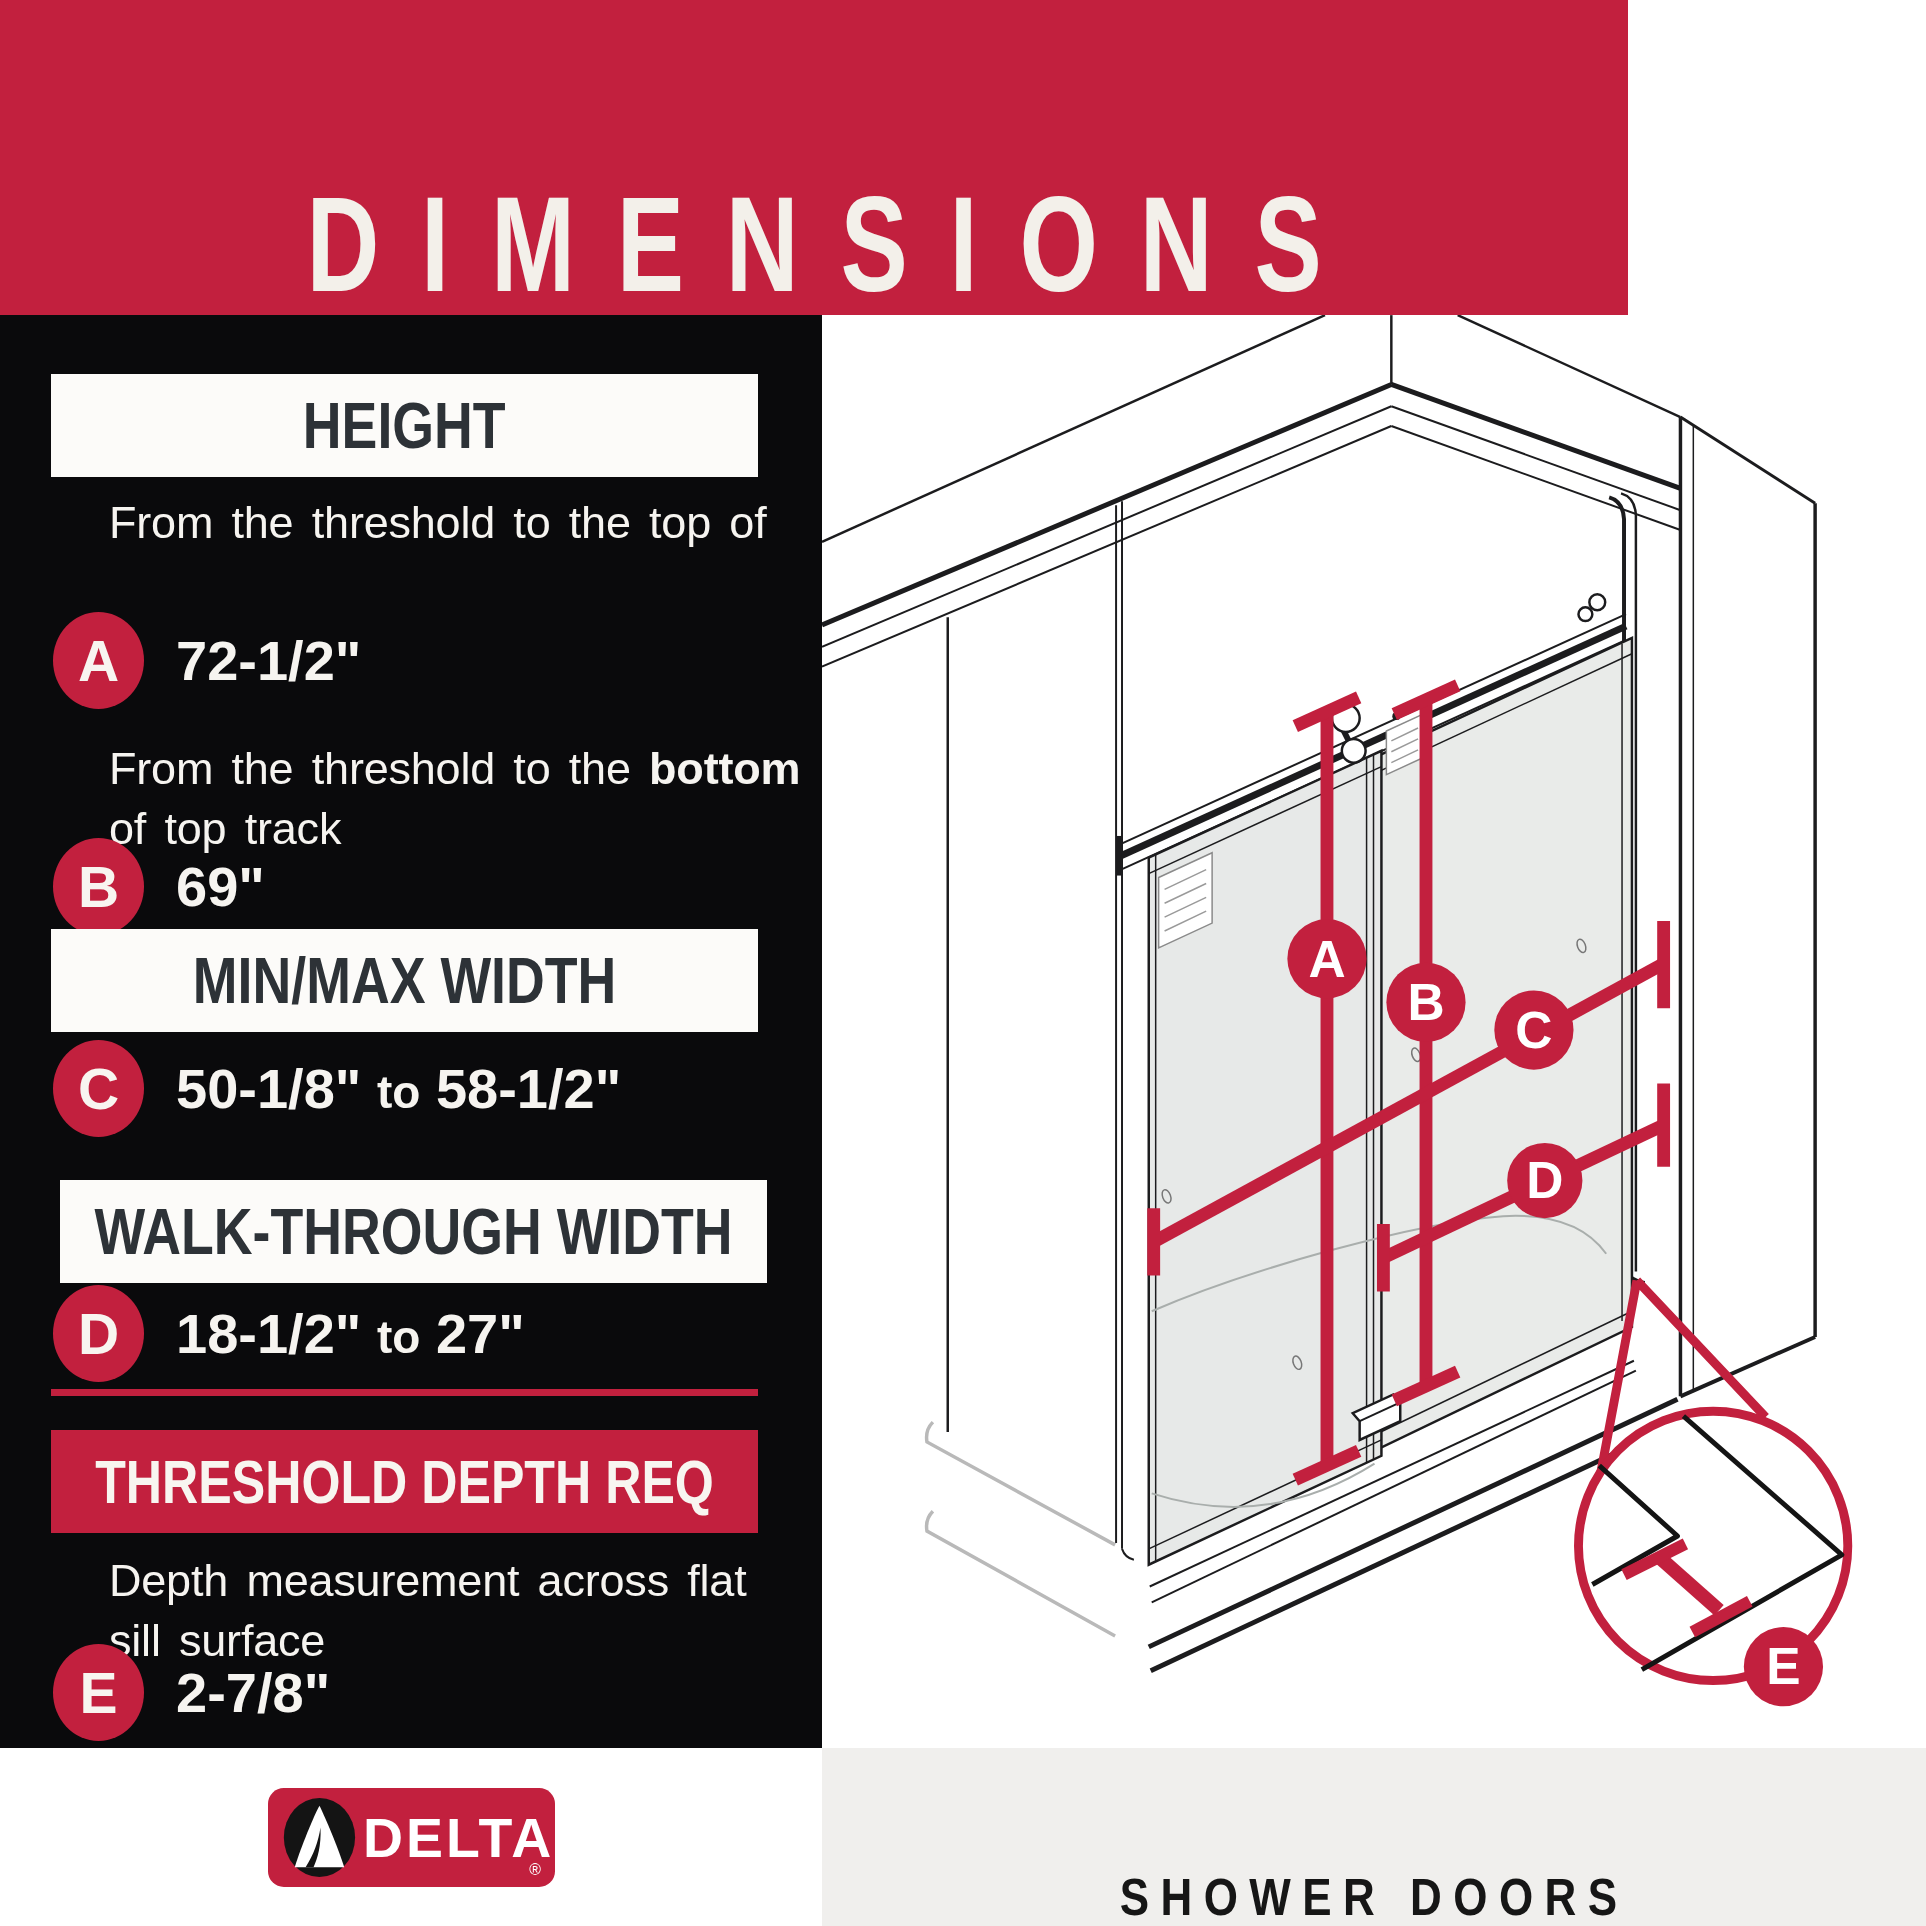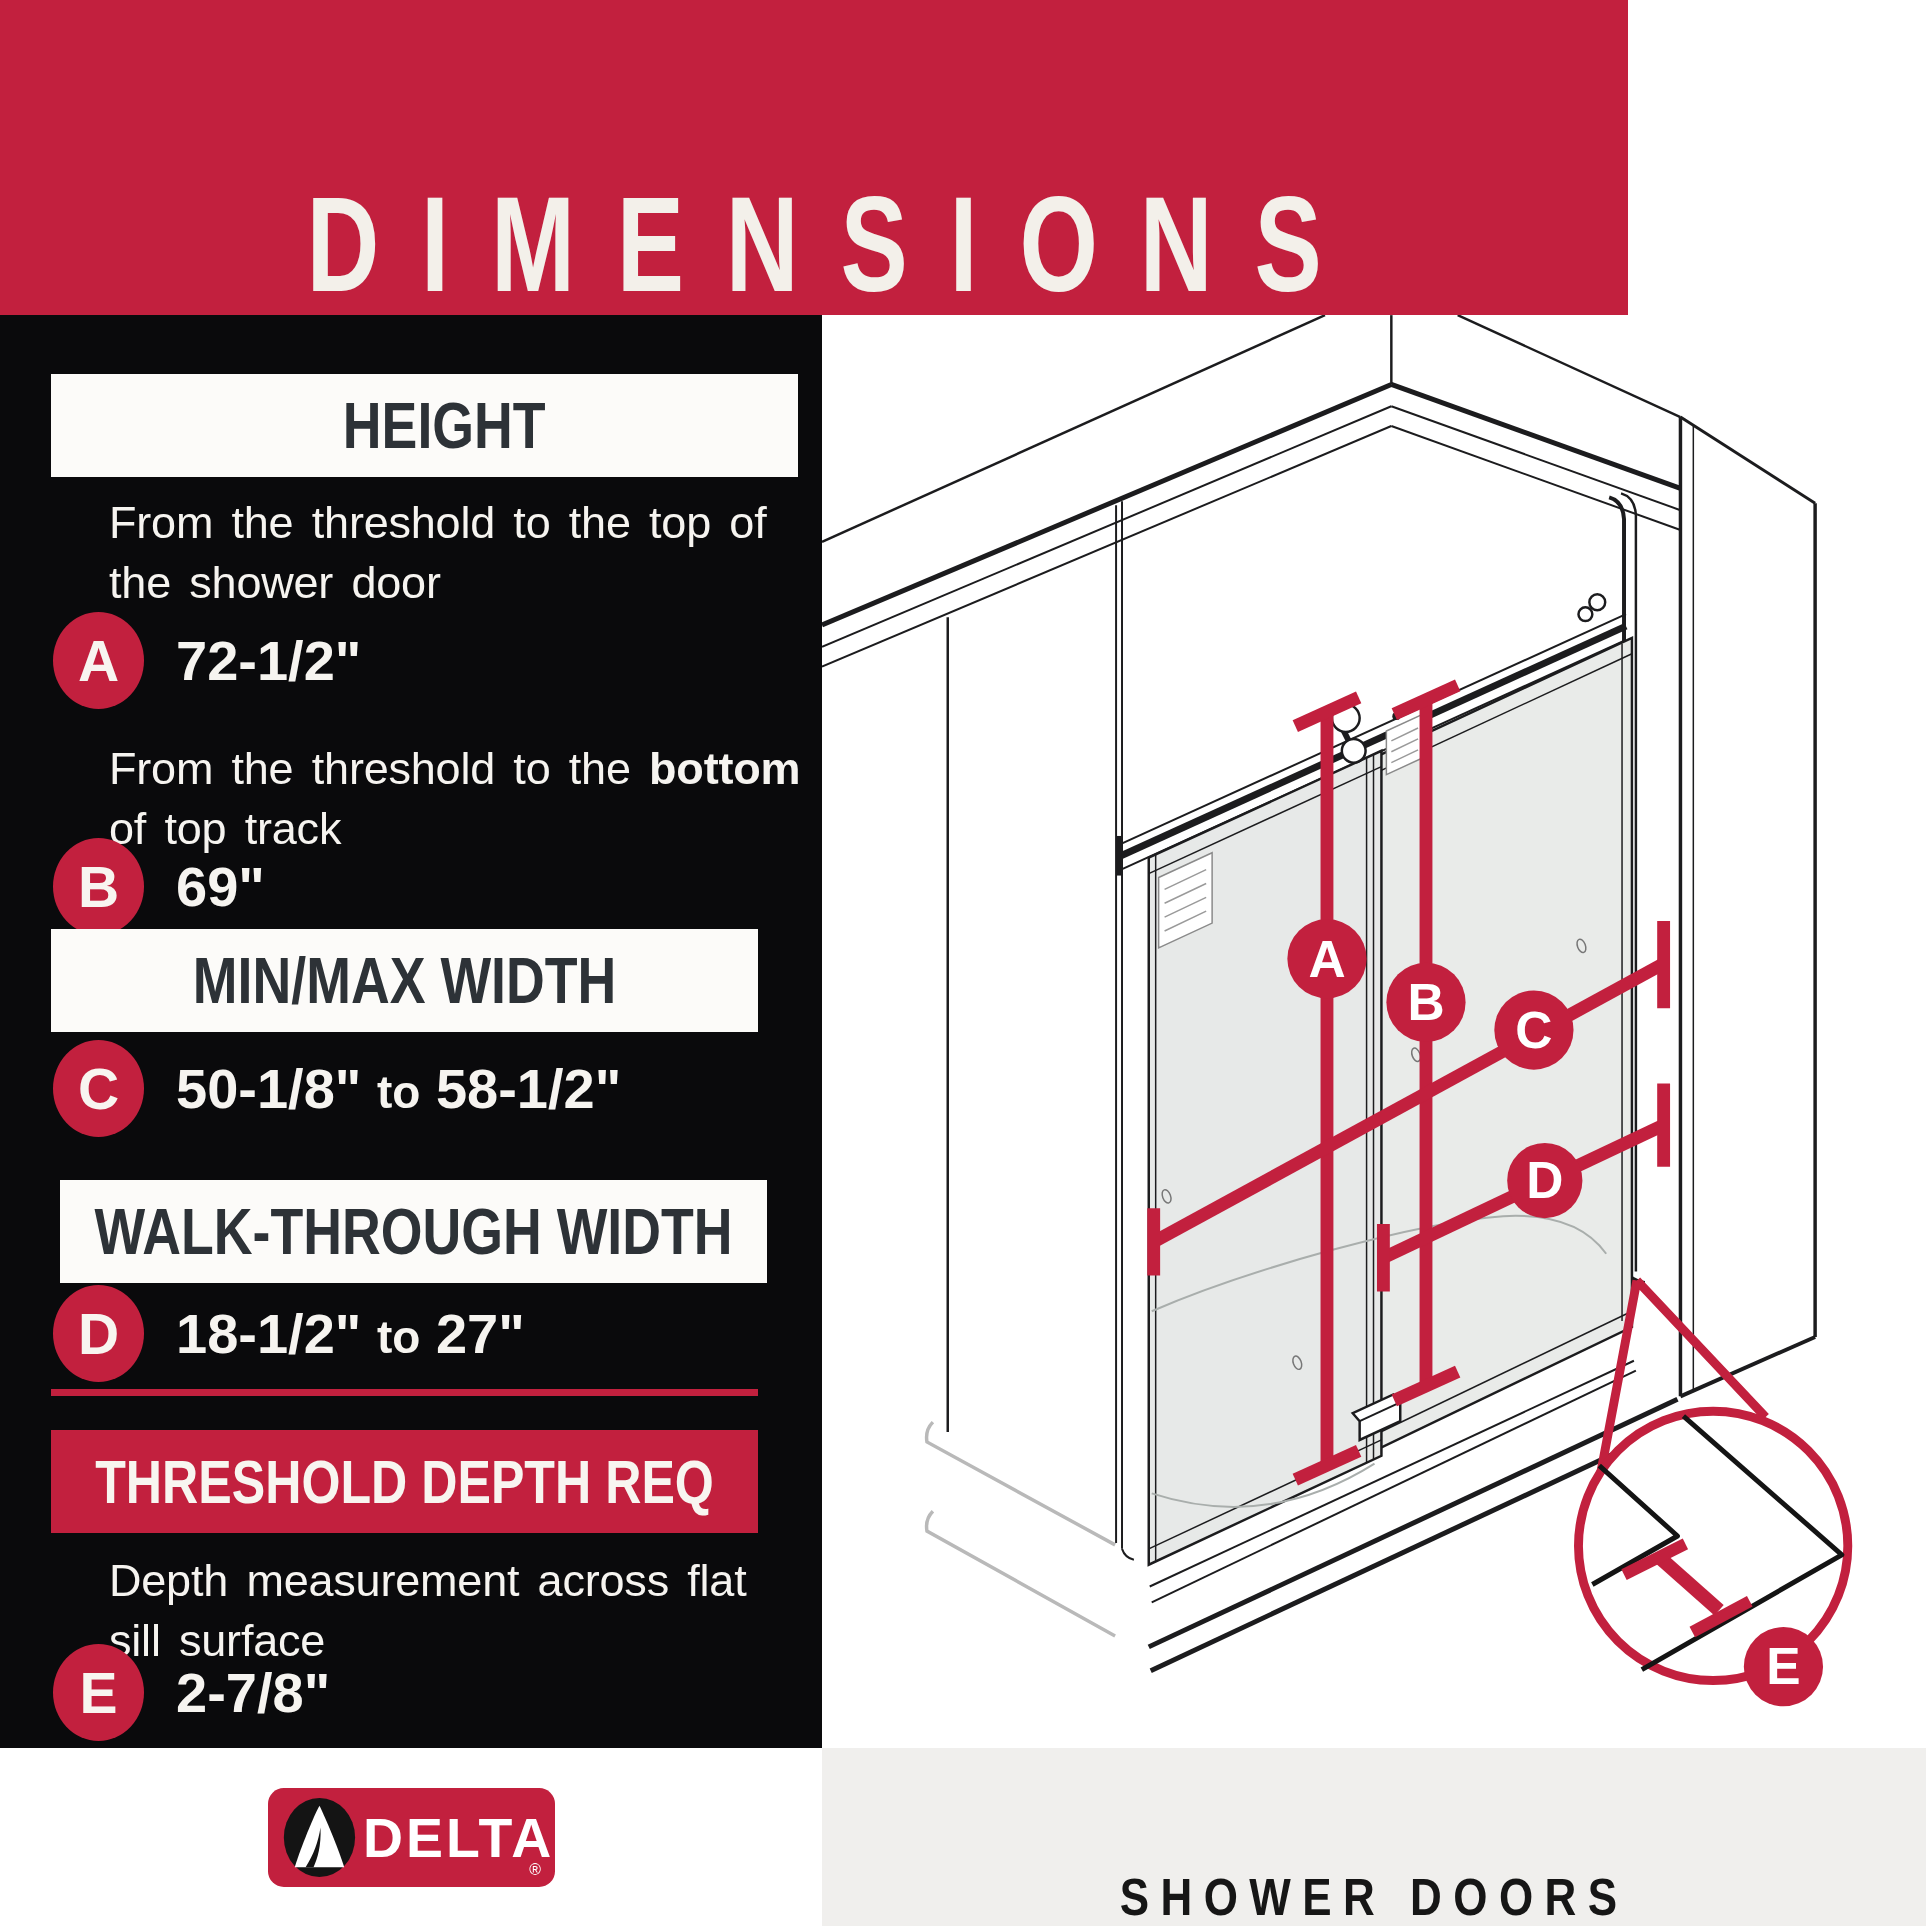--- a/index.html
+++ b/index.html
@@ -50,27 +50,26 @@
 <body>
 
 <div class="canvas">
 
   <header class="banner" style="background:var(--red);">
     <h1>DIMENSIONS</h1>
   </header>
 
   <aside class="specs">
 
-    <div class="hbox" style="top:59px;padding-left:40px;">
+    <div class="hbox" style="top:59px;">
       <span class="cond">HEIGHT</span>
     </div>
 
     <div class="para" style="top:178px;">
       <span>From the threshold to the top of</span><br>
-      <span>the shower door</span>
     </div>
 
     <div class="spec-row" style="top:297px;">
       <div class="badge">A</div>
       <div class="val">72-1/2"</div>
     </div>
 
     <div class="para" style="top:424px;">
       <span>From the threshold to the </span><b>bottom</b><br>
       <span>of top track</span>

